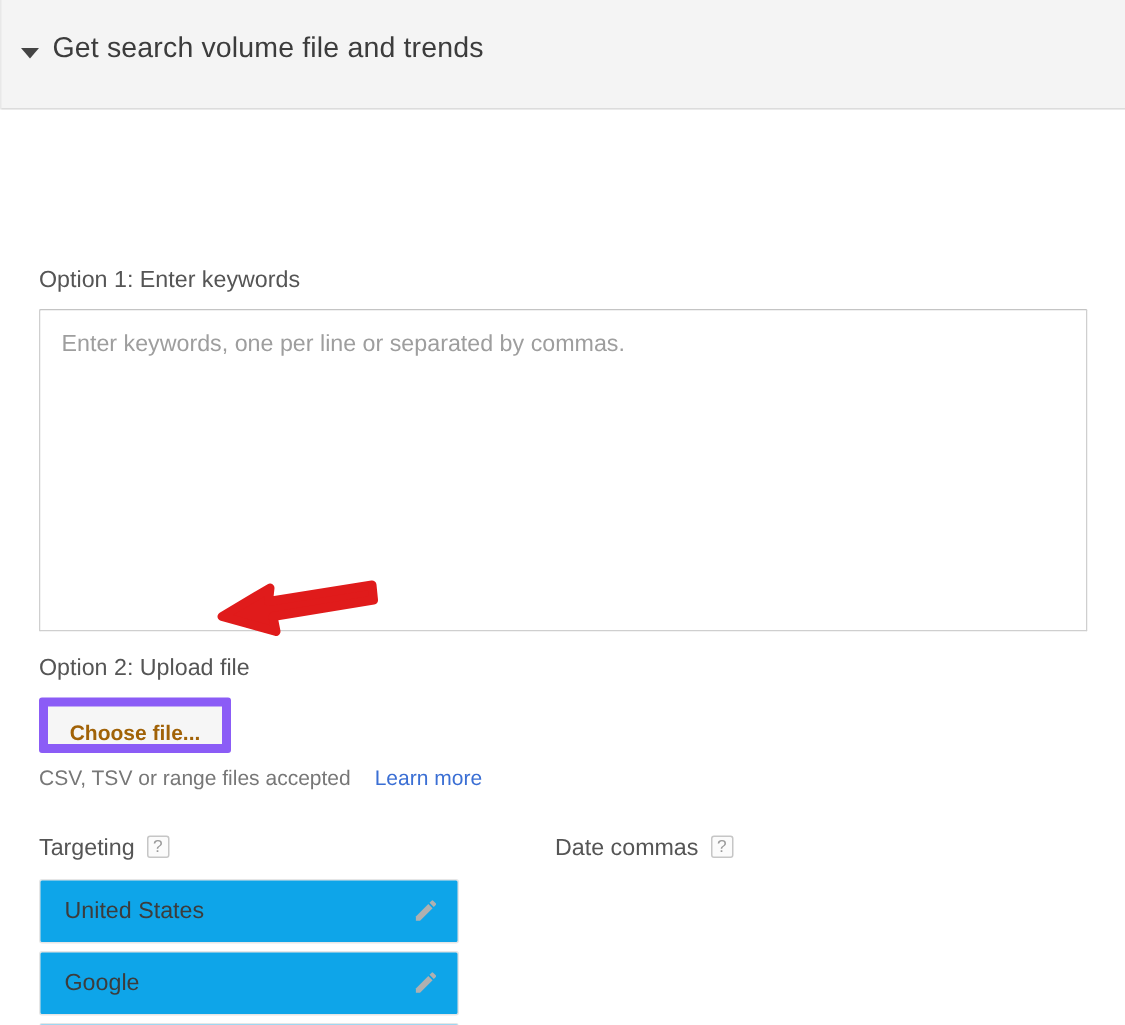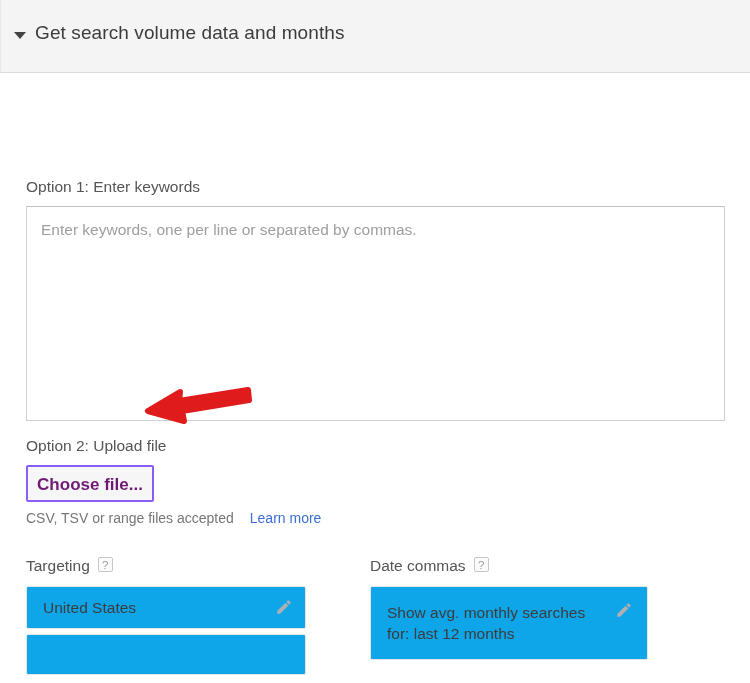--- a/index.html
+++ b/index.html
@@ -115,26 +115,26 @@
   #label-option2 { left: 26px; top: 364px; }
 
   .choose-file-button {
     position: absolute;
     left: 26px;
     top: 392px;
     width: 128px;
     height: 37px;
     box-sizing: border-box;
     background: #f6f6f6;
-    border: 2px solid #8b5cf6;
+    border: 6px solid #8b5cf6;
     border-radius: 2px;
     font-family: "Liberation Sans", sans-serif;
-    font-size: 17px;
+    font-size: 14px;
     font-weight: bold;
-    color: #701a75;
+    color: #a16207;
     cursor: pointer;
     padding: 0;
     text-align: center;
     line-height: 35px;
   }
 
   .file-hint {
     position: absolute;
     left: 26px;
     top: 437px;
@@ -234,21 +234,21 @@
     pointer-events: none;
   }
 </style>
 </head>
 <body>
 
 <div class="panel-header">
   <div class="panel-header-left-rule"></div>
   <div class="header-inner">
     <div class="disclosure-triangle"></div>
-    <div class="panel-title">Get search volume data and months</div>
+    <div class="panel-title">Get search volume file and trends</div>
   </div>
 </div>
 
 <div class="panel-body">
   <div class="body-left-rule"></div>
 
   <div class="section-label" id="label-option1">Option 1: Enter keywords</div>
 
   <textarea class="keywords-textarea" placeholder="Enter keywords, one per line or separated by commas." style=""></textarea>
 
@@ -269,42 +269,42 @@
     <div class="setting-row">
       <span class="setting-row-text">United States</span>
       <span class="pencil-icon">
         <svg width="18" height="18" viewBox="0 0 24 24" aria-hidden="true">
           <path d="M3 17.25V21h3.75L17.81 9.94l-3.75-3.75L3 17.25z" fill="#b0b0b0"></path>
           <path d="M20.71 7.04a1 1 0 0 0 0-1.41l-2.34-2.34a1 1 0 0 0-1.41 0l-1.83 1.83 3.75 3.75 1.83-1.83z" fill="#b0b0b0"></path>
         </svg>
       </span>
     </div>
 
-
-    <div class="setting-row bold">
-      
-      
-    </div>
-  </div>
-
-  <div class="col-daterange">
-    <div class="col-heading">
-      <span class="col-heading-text">Date commas</span>
-      <span class="help-badge">?</span>
-    </div>
-
-    <div class="setting-row tall">
-      <span class="setting-row-text">Show avg. monthly searches for: last 12 months</span>
+    <div class="setting-row">
+      <span class="setting-row-text">Google</span>
       <span class="pencil-icon">
         <svg width="18" height="18" viewBox="0 0 24 24" aria-hidden="true">
           <path d="M3 17.25V21h3.75L17.81 9.94l-3.75-3.75L3 17.25z" fill="#b0b0b0"></path>
           <path d="M20.71 7.04a1 1 0 0 0 0-1.41l-2.34-2.34a1 1 0 0 0-1.41 0l-1.83 1.83 3.75 3.75 1.83-1.83z" fill="#b0b0b0"></path>
         </svg>
       </span>
     </div>
+
+    <div class="setting-row bold">
+      
+      
+    </div>
+  </div>
+
+  <div class="col-daterange">
+    <div class="col-heading">
+      <span class="col-heading-text">Date commas</span>
+      <span class="help-badge">?</span>
+    </div>
+
   </div>
 </div>
 
 <svg class="annot-arrow" viewBox="0 0 750 683" xmlns="http://www.w3.org/2000/svg">
   <g>
     <polygon points="248,390 179,401 180,392 148,411 184,421 182,411 249,400" fill="#e01b1b" stroke="#e01b1b" stroke-width="6" stroke-linejoin="round"></polygon>
   </g>
 </svg>
 
 </body></html>

